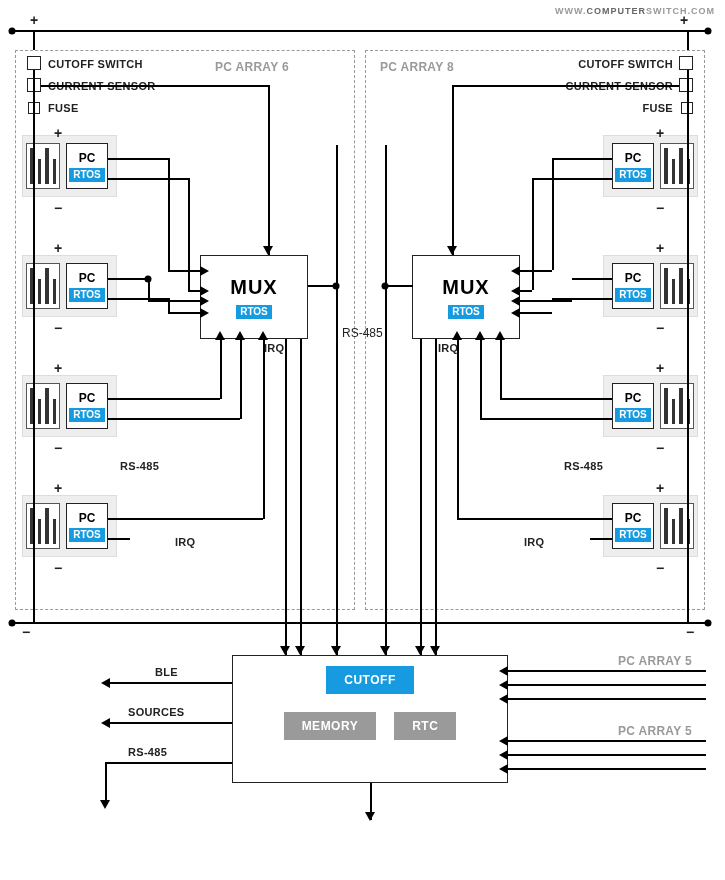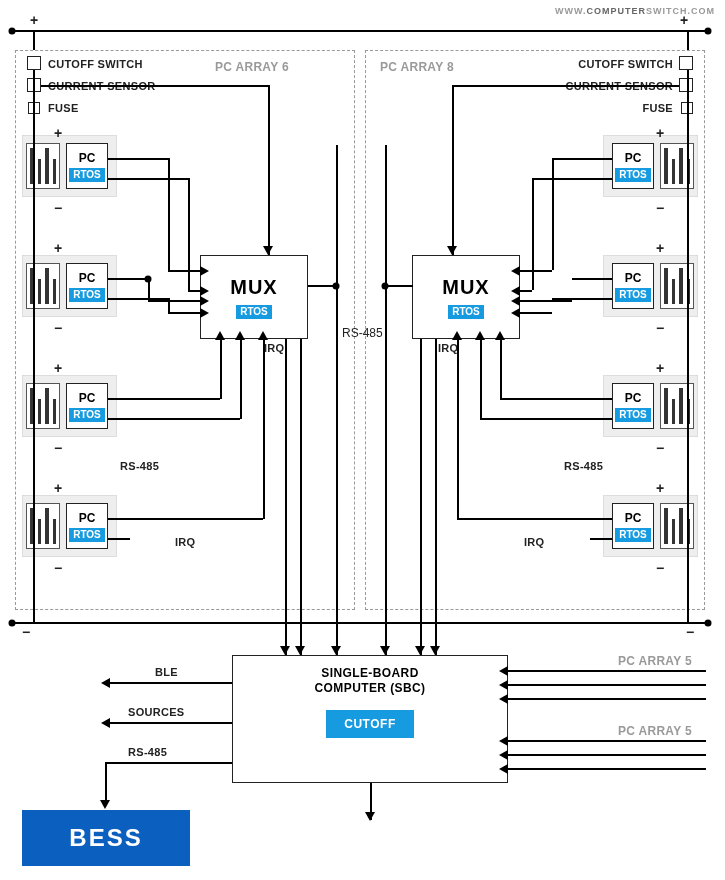--- a/index.html
+++ b/index.html
@@ -322,41 +322,40 @@
   <div class="wire v" style="left:435px; top:339px; height:316px;"></div>
   <div class="arrow down" style="left:435px; top:646px;"></div>
   <div class="wire v" style="left:385px; top:145px; height:510px;"></div>
   <div class="arrow down" style="left:385px; top:646px;"></div>
   <div class="wire h" style="left:385px; top:285px; width:28px;"></div>
   <div class="node" style="left:385px; top:286px;"></div>
 
   <div class="bus-label pos" style="left:342px; top:326px;">RS-485</div>
 
   <div class="sbc pos" style="left:232px; top:655px; width:276px; height:128px;">
-    <div class="title">
-      <span>SINGLE-BOARD</span><br>
-      <span>COMPUTER (SBC)</span>
-    </div>
     <div class="btn blue">CUTOFF</div>
+    <div class="row2">
+      <div class="btn grey">MEMORY</div>
+      <div class="btn grey">RTC</div>
+    </div>
   </div>
 
   <div class="wire h" style="left:110px; top:682px; width:122px;"></div>
   <div class="arrow left" style="left:110px; top:683px;"></div>
   <div class="label sm pos" style="left:155px; top:666px;">BLE</div>
 
   <div class="wire h" style="left:110px; top:722px; width:122px;"></div>
   <div class="arrow left" style="left:110px; top:723px;"></div>
   <div class="label sm pos" style="left:128px; top:706px;">SOURCES</div>
 
   <div class="wire h" style="left:105px; top:762px; width:127px;"></div>
   <div class="wire v" style="left:105px; top:762px; height:40px;"></div>
   <div class="arrow down" style="left:105px; top:800px;"></div>
   <div class="label sm pos" style="left:128px; top:746px;">RS-485</div>
 
-  <div class="bess pos" style="left:22px; top:810px; width:168px; height:56px;">BESS</div>
 
   <div class="wire h" style="left:508px; top:670px; width:198px;"></div>
   <div class="arrow left" style="left:508px; top:671px;"></div>
   <div class="wire h" style="left:508px; top:684px; width:198px;"></div>
   <div class="arrow left" style="left:508px; top:685px;"></div>
   <div class="wire h" style="left:508px; top:698px; width:198px;"></div>
   <div class="arrow left" style="left:508px; top:699px;"></div>
   <div class="label grey pos" style="left:618px; top:654px;">PC ARRAY 5</div>
 
   <div class="wire h" style="left:508px; top:740px; width:198px;"></div>

